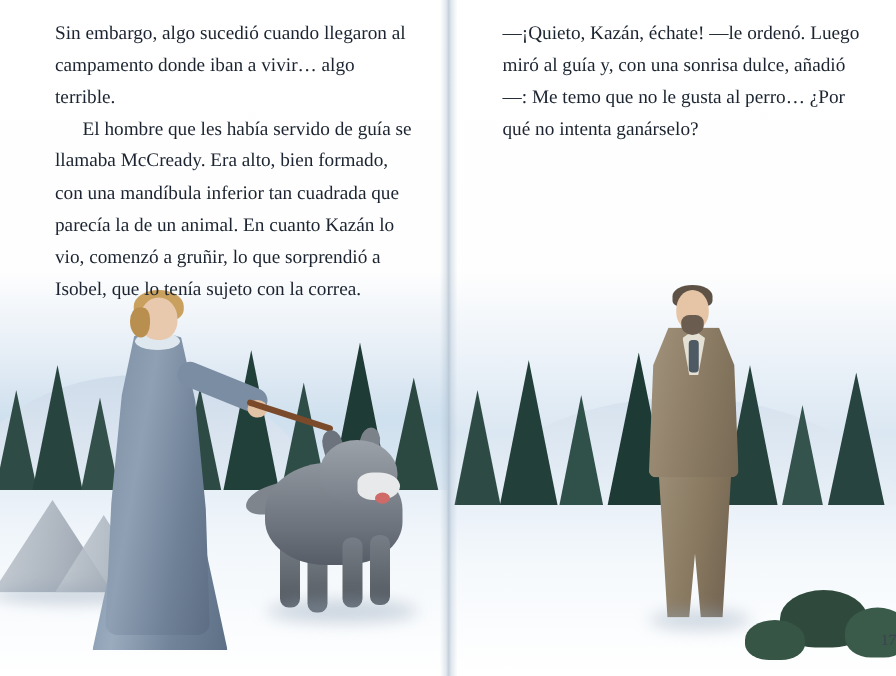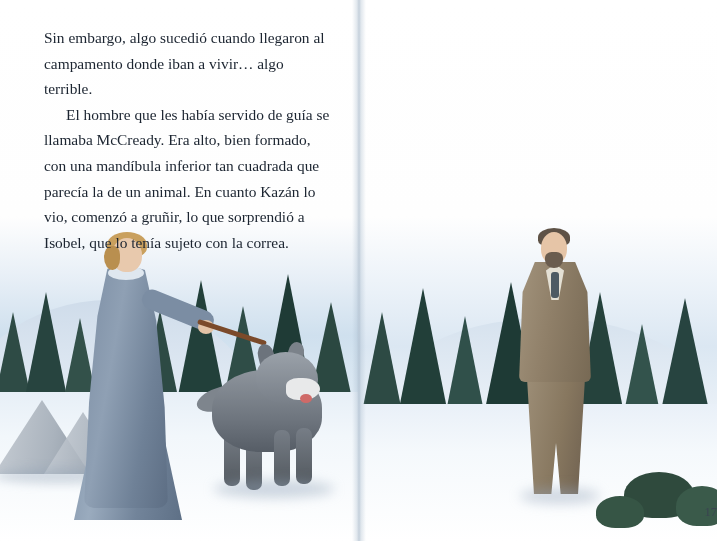--- a/index.html
+++ b/index.html
@@ -45,21 +45,21 @@
   
   .col {
     position: absolute;
     top: 14px;
     width: 290px;
     font-size: 15.4px;
     line-height: 25.6px;
     color: #1b2430;
     text-align: left;
   }
-  .col.left  { left: 44px; margin-top: 11px; }
+  .col.left  { left: 44px; }
   .col.right { left: 402px; }
   .col p { margin: 0; }
   .col p + p { text-indent: 22px; }
 
   .hill {
     position: absolute;
     border-radius: 50% 50% 0 0 / 100% 100% 0 0;
   }
 
   
@@ -317,19 +317,20 @@
   <div class="bush" style="left:596px; top:496px; width:48px; height:32px; background:#365545;"></div>
 
   <div class="spine"></div>
 
   <div class="col left">
     <p>Sin embargo, algo sucedió cuando llegaron al campamento donde iban a vivir… algo terrible.</p>
     <p>El hombre que les había servido de guía se llamaba McCready. Era alto, bien formado, con una mandíbula inferior tan cuadrada que parecía la de un animal. En cuanto Kazán lo vio, comenzó a gruñir, lo que sorprendió a Isobel, que lo tenía sujeto con la correa.</p>
   </div>
 
   <div class="col right">
+    <p>—¡Quieto, Kazán, échate! —le ordenó. Luego miró al guía y, con una sonrisa dulce, añadió—: Me temo que no le gusta al perro… ¿Por qué no intenta ganárselo?</p>
   </div>
 
   <div class="page-number">
     <span>17</span>
   </div>
 
 </div>
 
 </body></html>

